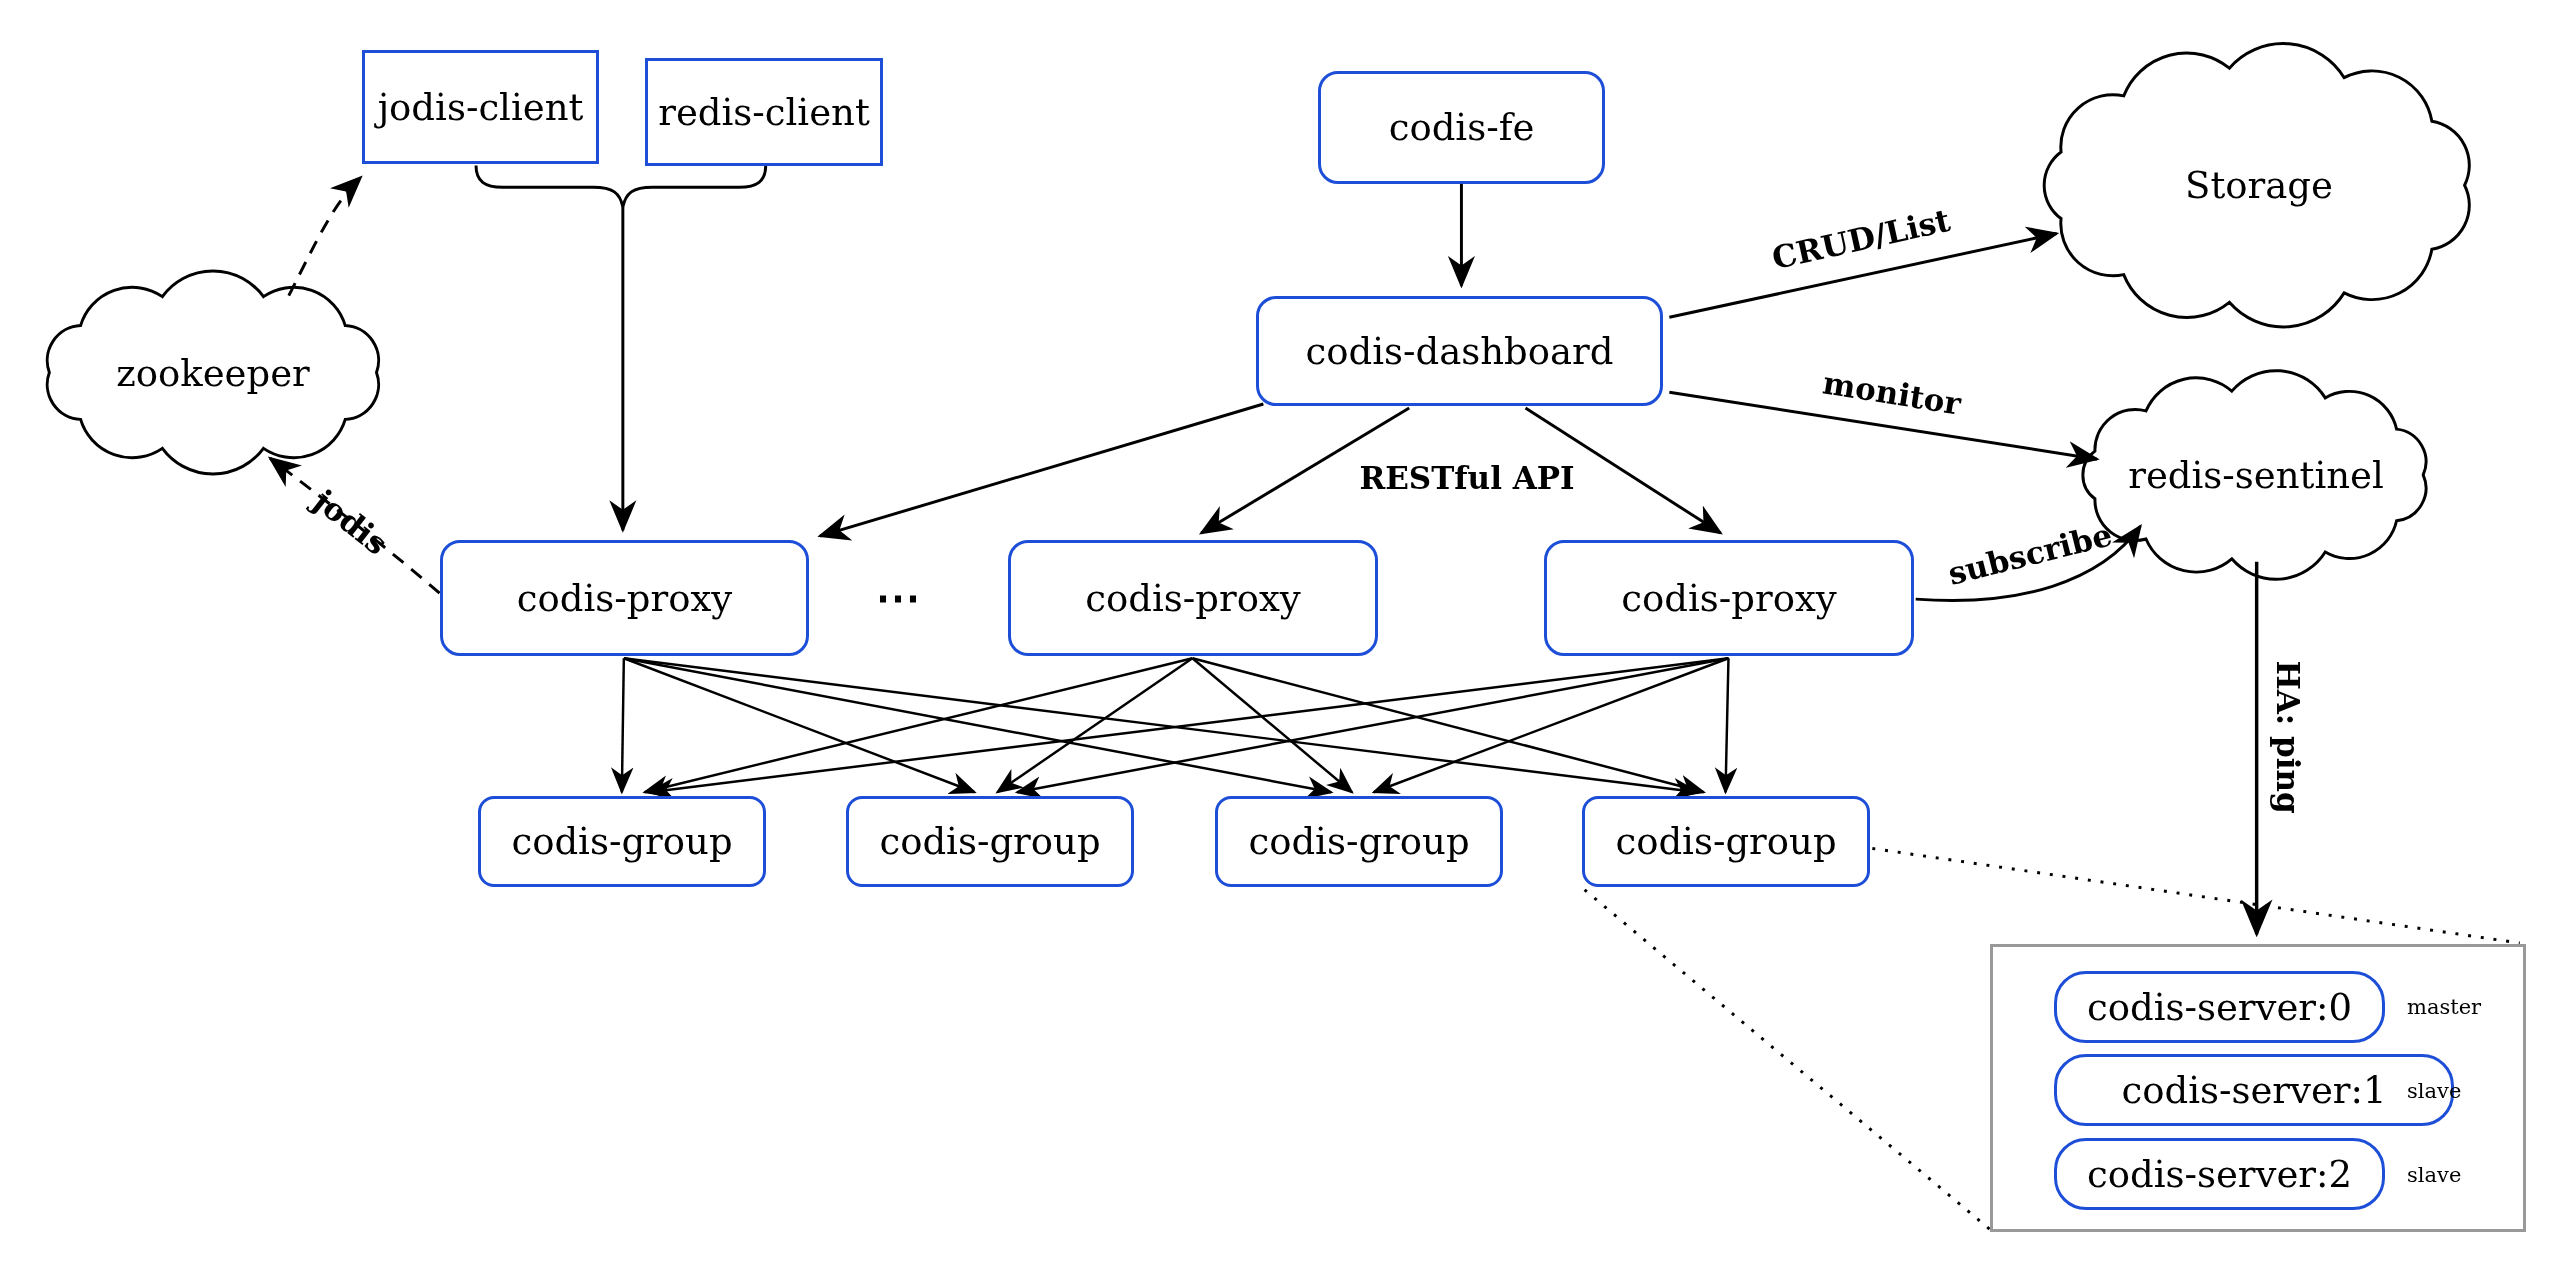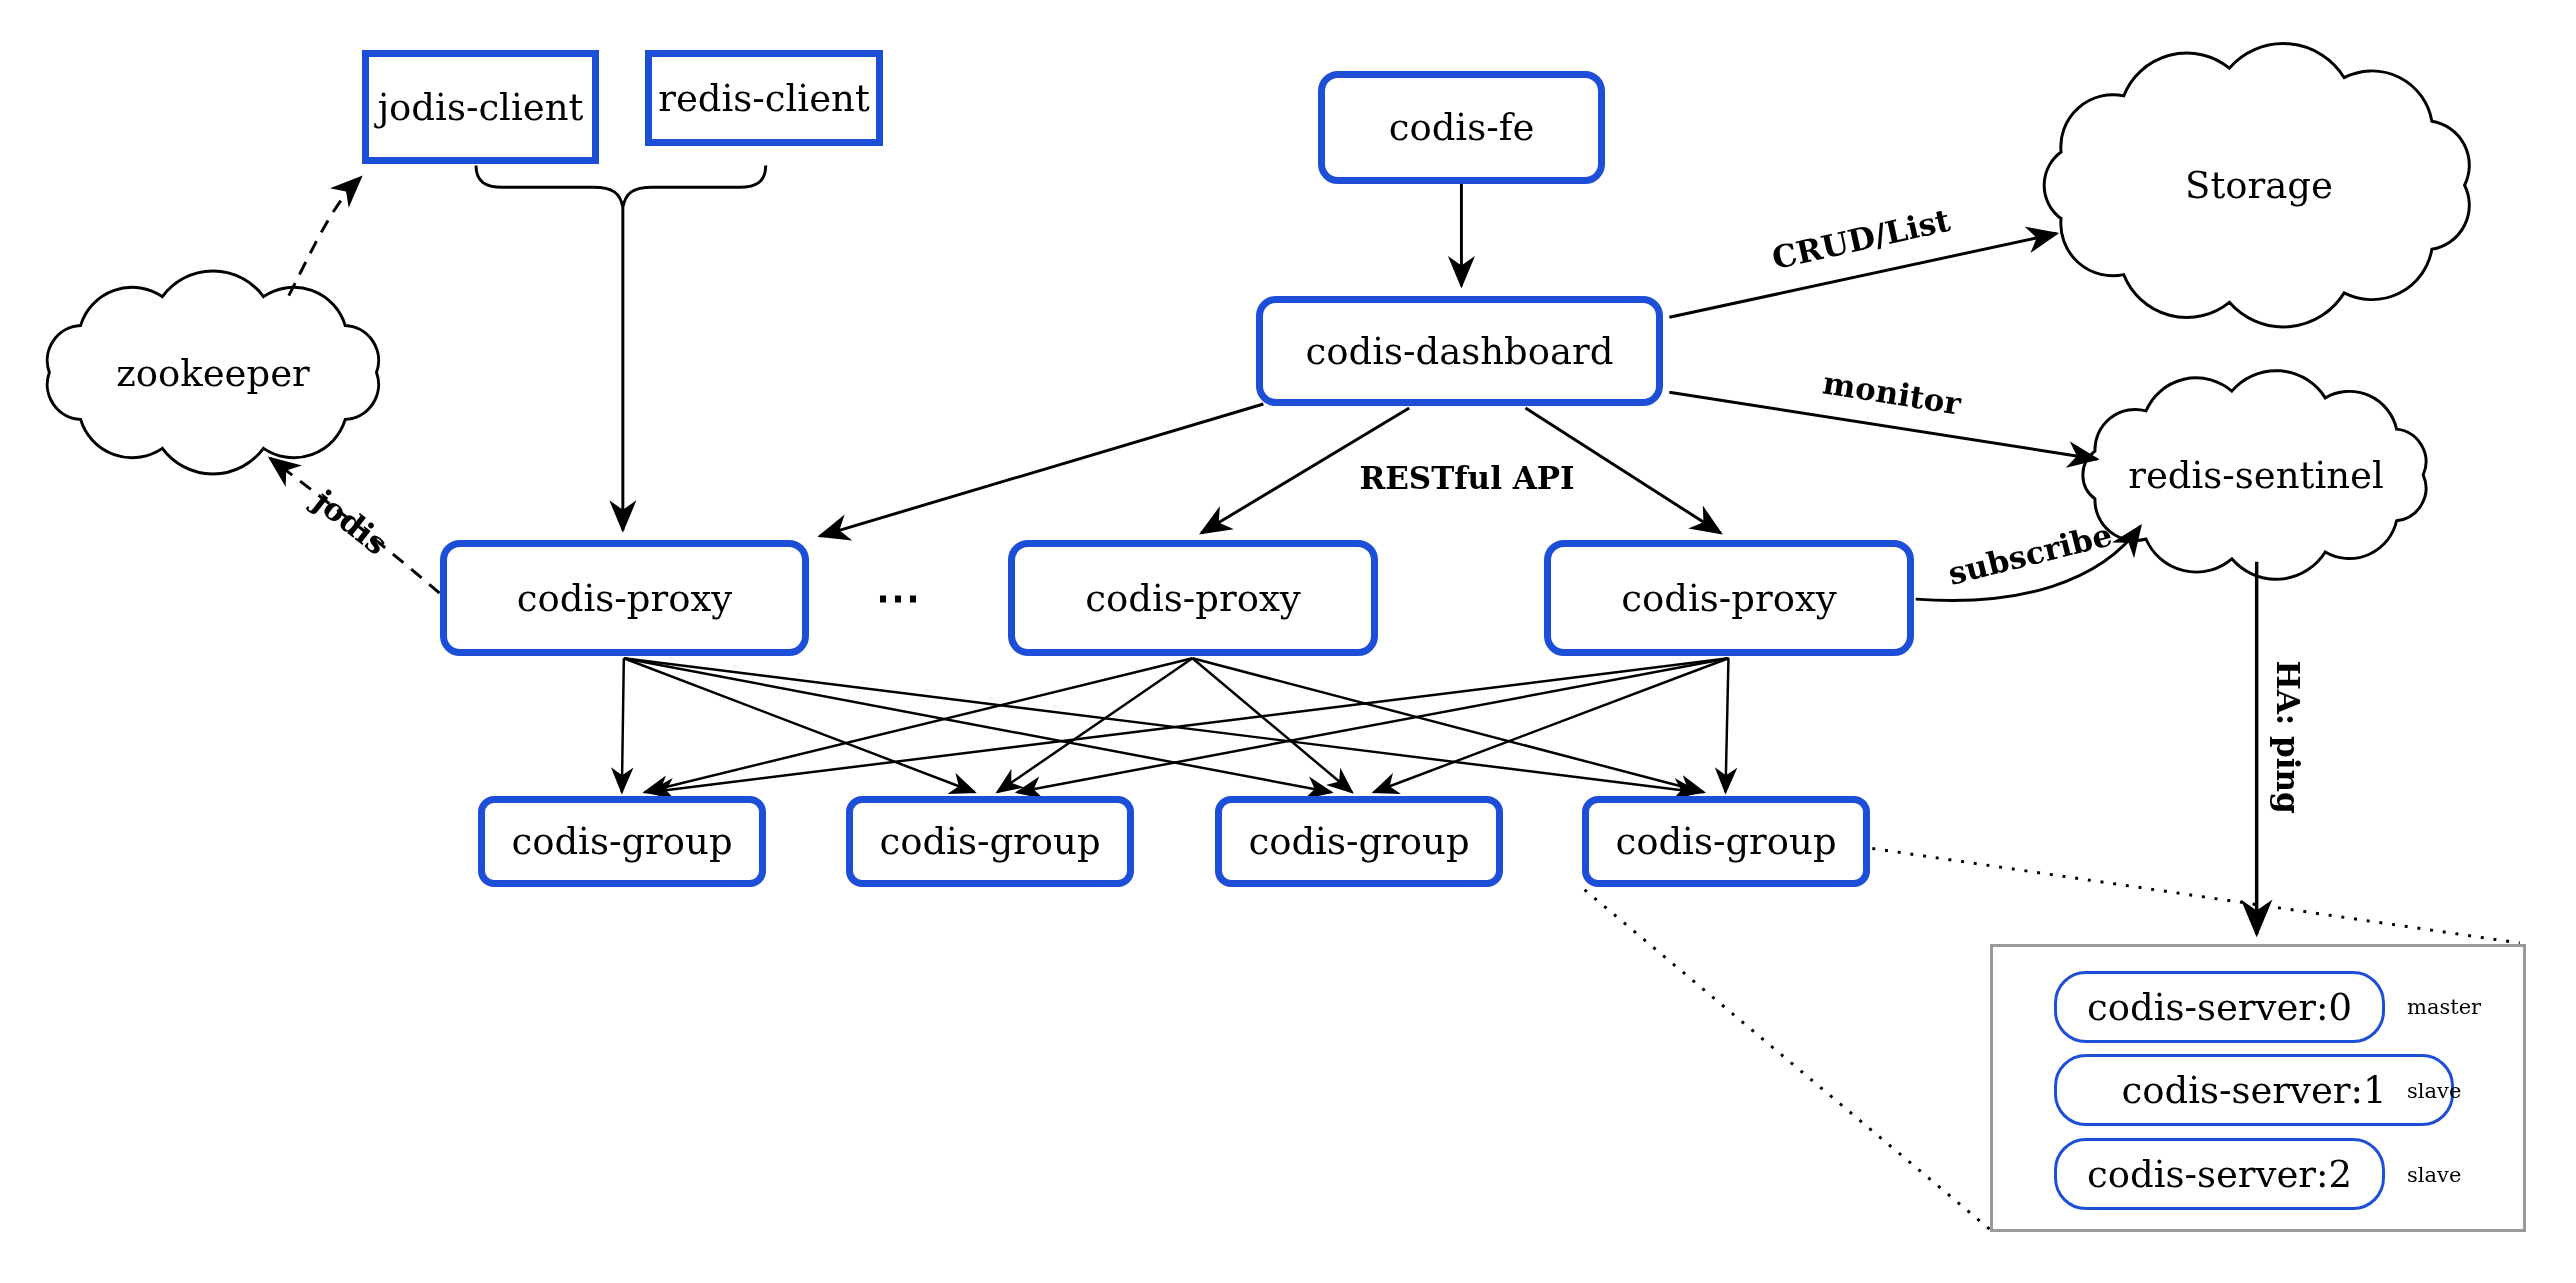--- a/index.html
+++ b/index.html
@@ -1,20 +1,20 @@
 <!DOCTYPE html>
 <html><head>
 <meta charset="utf-8">
 <style>
   html,body{margin:0;padding:0;background:#ffffff;}
   #canvas{position:relative;width:2576px;height:1283px;background:#ffffff;overflow:hidden;
           font-family:"DejaVu Serif","Liberation Serif",serif;color:#000;}
   #edges{position:absolute;left:0;top:0;width:2576px;height:1283px;}
   .node{position:absolute;display:flex;align-items:center;justify-content:center;
-        background:#ffffff;border:7px solid #1d4ed8;font-size:37px;line-height:1;
+        background:#ffffff;border:3px solid #1d4ed8;font-size:37px;line-height:1;
         box-sizing:border-box;text-align:center;}
   .rounded{border-radius:20px;}
   .sharp{border-radius:0;}
   .grp{border-radius:16px;}
   .srv{border-radius:32px;border-width:3px;}
   .cloud-label{position:absolute;transform:translate(-50%,-50%);font-size:37px;white-space:nowrap;}
   .edge-label{position:absolute;transform:translate(-50%,-50%);font-size:31px;font-weight:bold;
               white-space:nowrap;background:transparent;}
   .plain-label{position:absolute;font-size:21px;white-space:nowrap;transform:translateY(-50%);}
   .ellipsis{position:absolute;transform:translate(-50%,-50%);font-size:45px;letter-spacing:8px;font-weight:bold;}
@@ -67,21 +67,21 @@
     <line x1="1754" y1="668" x2="1394" y2="804" stroke="#000" stroke-width="2.5" marker-end="url(#arrow)"></line>
     <line x1="1754" y1="668" x2="1751" y2="804" stroke="#000" stroke-width="2.5" marker-end="url(#arrow)"></line>
 
     <line x1="2290" y1="570" x2="2290" y2="948" stroke="#000" stroke-width="3.5" marker-end="url(#arrow)"></line>
 
     <line x1="1900" y1="861" x2="2557" y2="957" stroke="#000" stroke-width="3" stroke-dasharray="3 10"></line>
     <line x1="1608" y1="903" x2="2021" y2="1249" stroke="#000" stroke-width="3" stroke-dasharray="3 10"></line>
   </svg>
 
   <div class="node sharp" style="left:362px;top:50px;width:237px;height:114px;">jodis-client</div>
-  <div class="node sharp" style="left:645px;top:50px;width:238px;height:96px;">redis-client</div>
+  <div class="node sharp" style="left:645px;top:58px;width:238px;height:108px;">redis-client</div>
 
   <div class="node rounded" style="left:1318px;top:51px;width:287px;height:113px;margin-top:20px;">codis-fe</div>
   <div class="node rounded" style="left:1256px;top:296px;width:407px;height:110px;">codis-dashboard</div>
   <div class="node rounded" style="left:440px;top:540px;width:369px;height:116px;">codis-proxy</div>
   <div class="node rounded" style="left:1008px;top:540px;width:370px;height:116px;">codis-proxy</div>
   <div class="node rounded" style="left:1544px;top:540px;width:370px;height:116px;">codis-proxy</div>
 
   <div class="ellipsis" style="left:902px;top:597px;">⋯</div>
 
   <div class="node grp" style="left:478px;top:796px;width:288px;height:91px;">codis-group</div>

